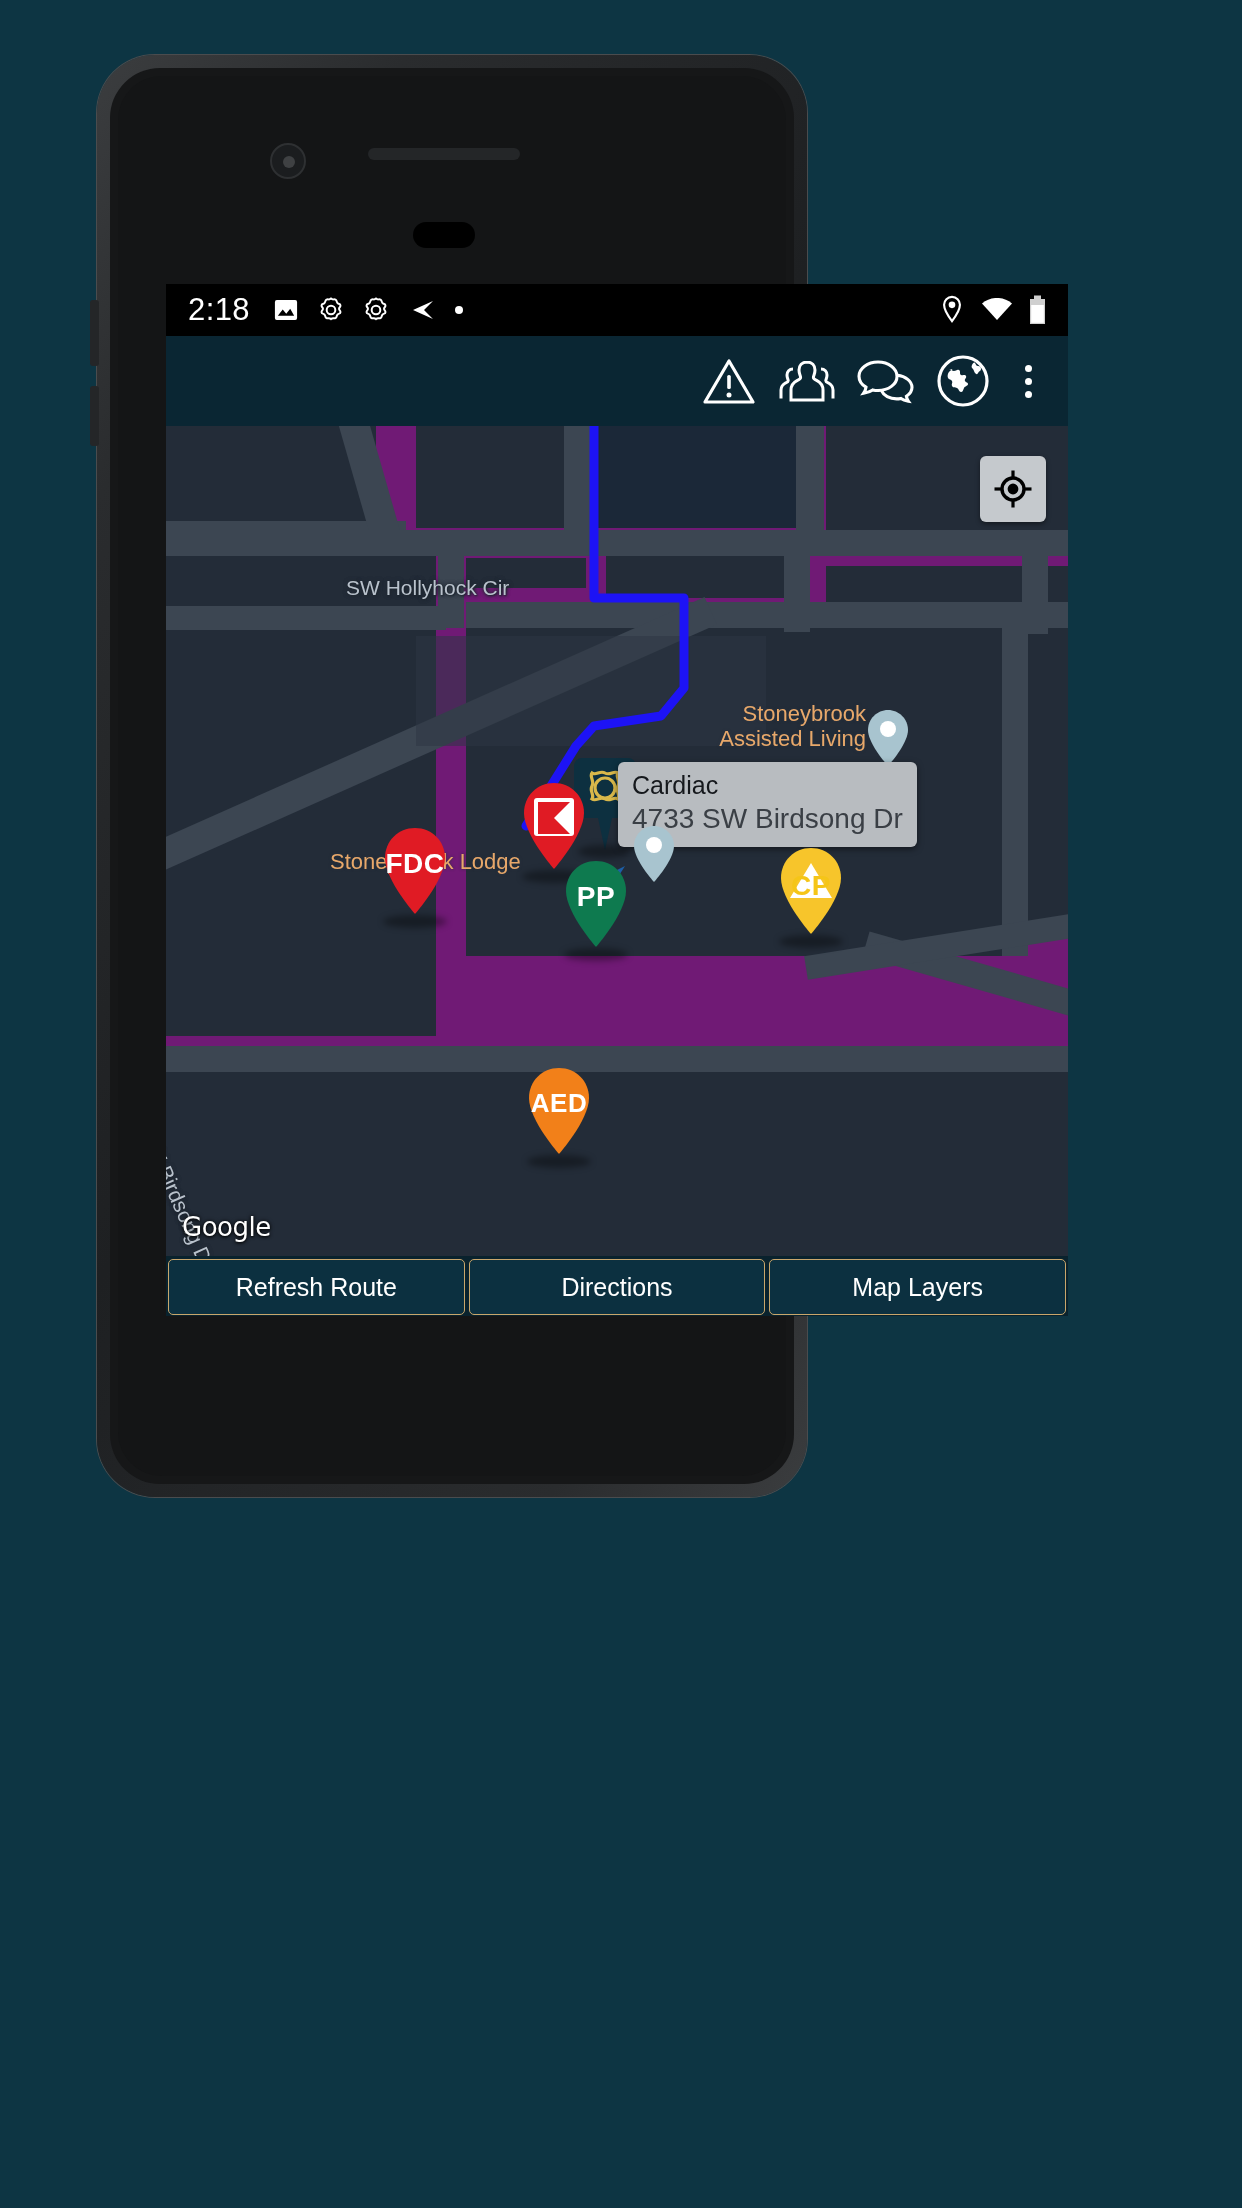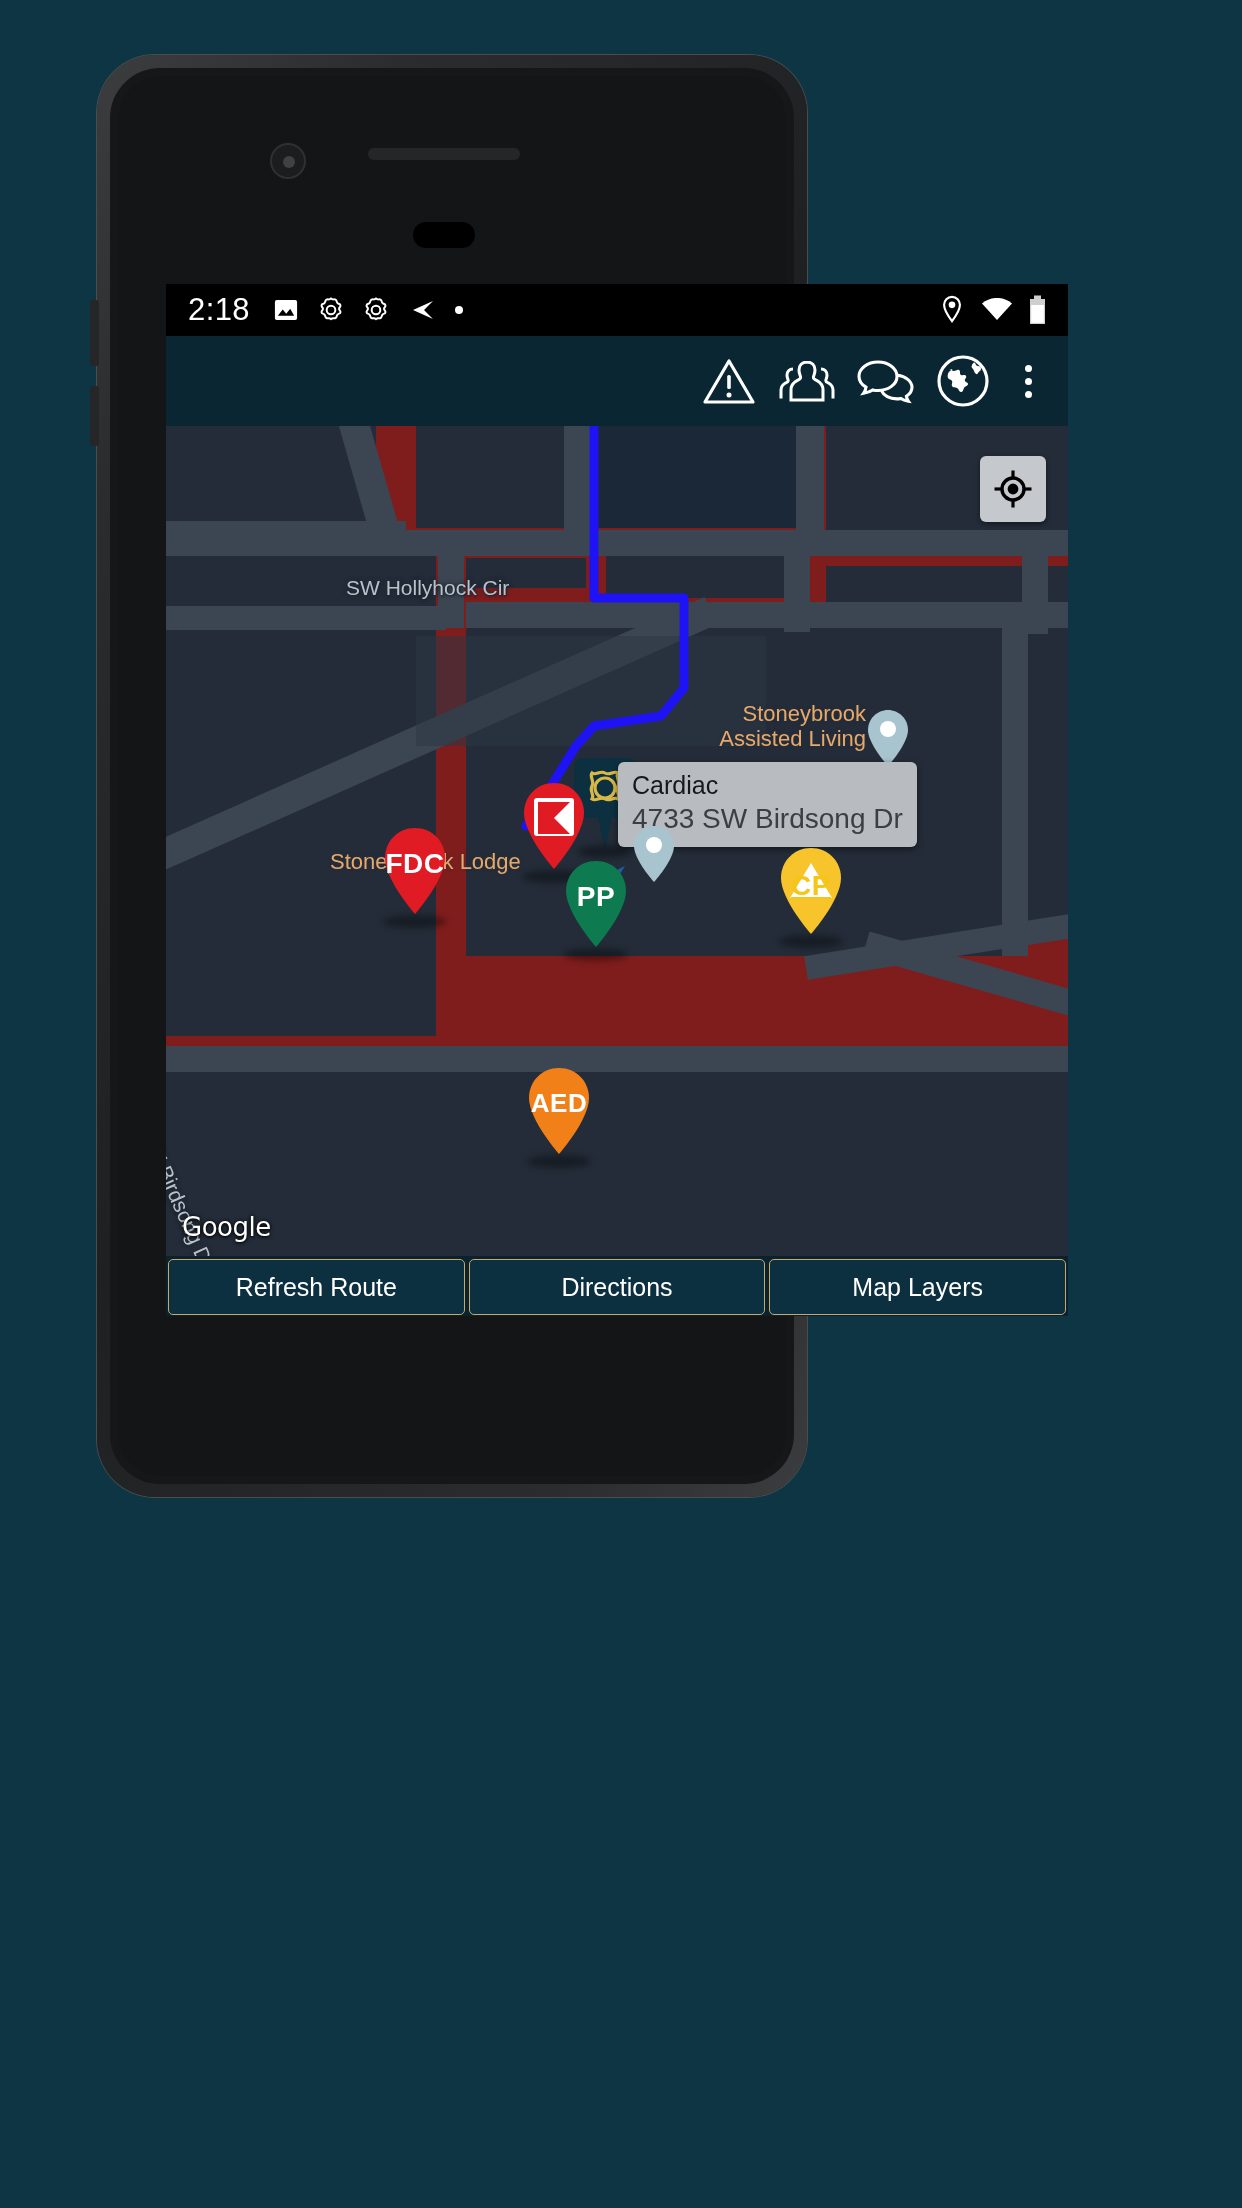--- a/index.html
+++ b/index.html
@@ -92,21 +92,21 @@
     width: 78px; height: 78px; display:flex; align-items:center; justify-content:center;
     cursor: pointer;
   }
   .tb-btn.overflow { width: 52px; }
   .dots { display:flex; flex-direction:column; gap:6px; align-items:center; }
   .dots i { width:7px; height:7px; background:#fff; border-radius:50%; display:block; }
 
   
   .map {
     position: relative; width: 100%; height: 830px;
-    background: #7f1d1d;
+    background: #701a75;
     overflow: hidden;
   }
   .map-bg { position:absolute; inset:0; }
 
   
   .road { position:absolute; background:#3c4652; }
   .block { position:absolute; background:#232c38; }
 
   .street-label {
     position:absolute; color:#b9c2cc; font-size:21px;
@@ -416,21 +416,21 @@
         </svg>
         <span class="txt">PP</span>
       </div>
 
       <div class="pin" style="left:609px;top:420px;">
         <div class="shadow"></div>
         <svg class="body" width="72" height="90" viewBox="0 0 72 90">
           <path d="M36 2C19 2 6 15 6 32c0 22 30 56 30 56s30-34 30-56C66 15 53 2 36 2z" fill="#f7c52b"></path>
           <path d="M36 17 L57 52 L15 52 Z" fill="#fff"></path>
         </svg>
-        <span class="txt yellow" style="top:24px;text-decoration:underline;">CP</span>
+        <span class="txt yellow" style="top:24px;">CP</span>
       </div>
 
       <div class="pin" style="left:357px;top:640px;">
         <div class="shadow"></div>
         <svg class="body" width="72" height="90" viewBox="0 0 72 90">
           <path d="M36 2C19 2 6 15 6 32c0 22 30 56 30 56s30-34 30-56C66 15 53 2 36 2z" fill="#f28019"></path>
         </svg>
         <span class="txt" style="font-size:26px;">AED</span>
       </div>
 

